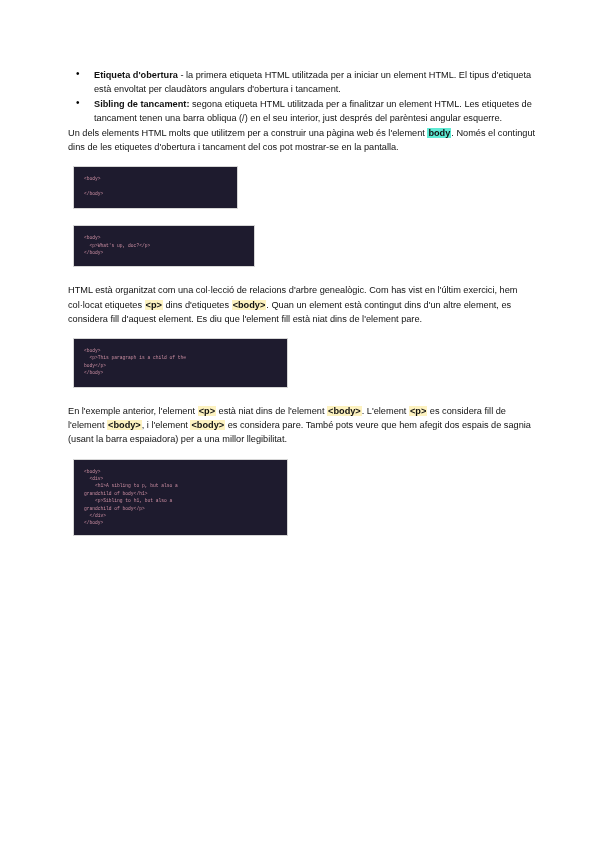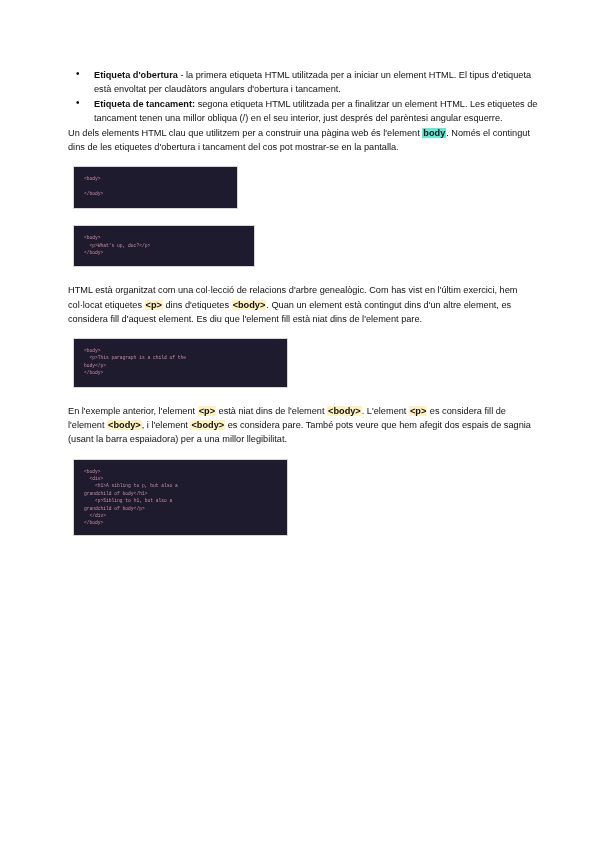--- a/index.html
+++ b/index.html
@@ -91,26 +91,26 @@
 </head>
 <body>
 
 <div class="page">
 
   <ul class="bullet-list">
     <li>
       <b>Etiqueta d'obertura</b><span> - la primera etiqueta HTML utilitzada per a iniciar un element HTML. El tipus d'etiqueta està envoltat per claudàtors angulars d'obertura i tancament.</span>
     </li>
     <li>
-      <b>Etiqueta de tancament:</b><span> segona etiqueta HTML utilitzada per a finalitzar un element HTML. Les etiquetes de tancament tenen una millor obliqua (/) en el seu interior, just després del parèntesi angular esquerre.</span>
+      <b>Sibling de tancament:</b><span> segona etiqueta HTML utilitzada per a finalitzar un element HTML. Les etiquetes de tancament tenen una barra obliqua (/) en el seu interior, just després del parèntesi angular esquerre.</span>
     </li>
   </ul>
 
 
-  <p class="body-text"><span>Un dels elements HTML clau que utilitzem per a construir una pàgina web és l'element </span><span class="hl-plain">body</span><span>. Només el contingut dins de les etiquetes d'obertura i tancament del cos pot mostrar-se en la pantalla.</span></p>
+  <p class="body-text"><span>Un dels elements HTML molts que utilitzem per a construir una pàgina web és l'element </span><span class="hl-plain">body</span><span>. Només el contingut dins de les etiquetes d'obertura i tancament del cos pot mostrar-se en la pantalla.</span></p>
 
   <div class="code-block cb-1">&lt;body&gt;
 
 &lt;/body&gt;</div>
 
 
   <div class="code-block cb-2">&lt;body&gt;
   &lt;p&gt;What's up, doc?&lt;/p&gt;
 &lt;/body&gt;</div>
 

